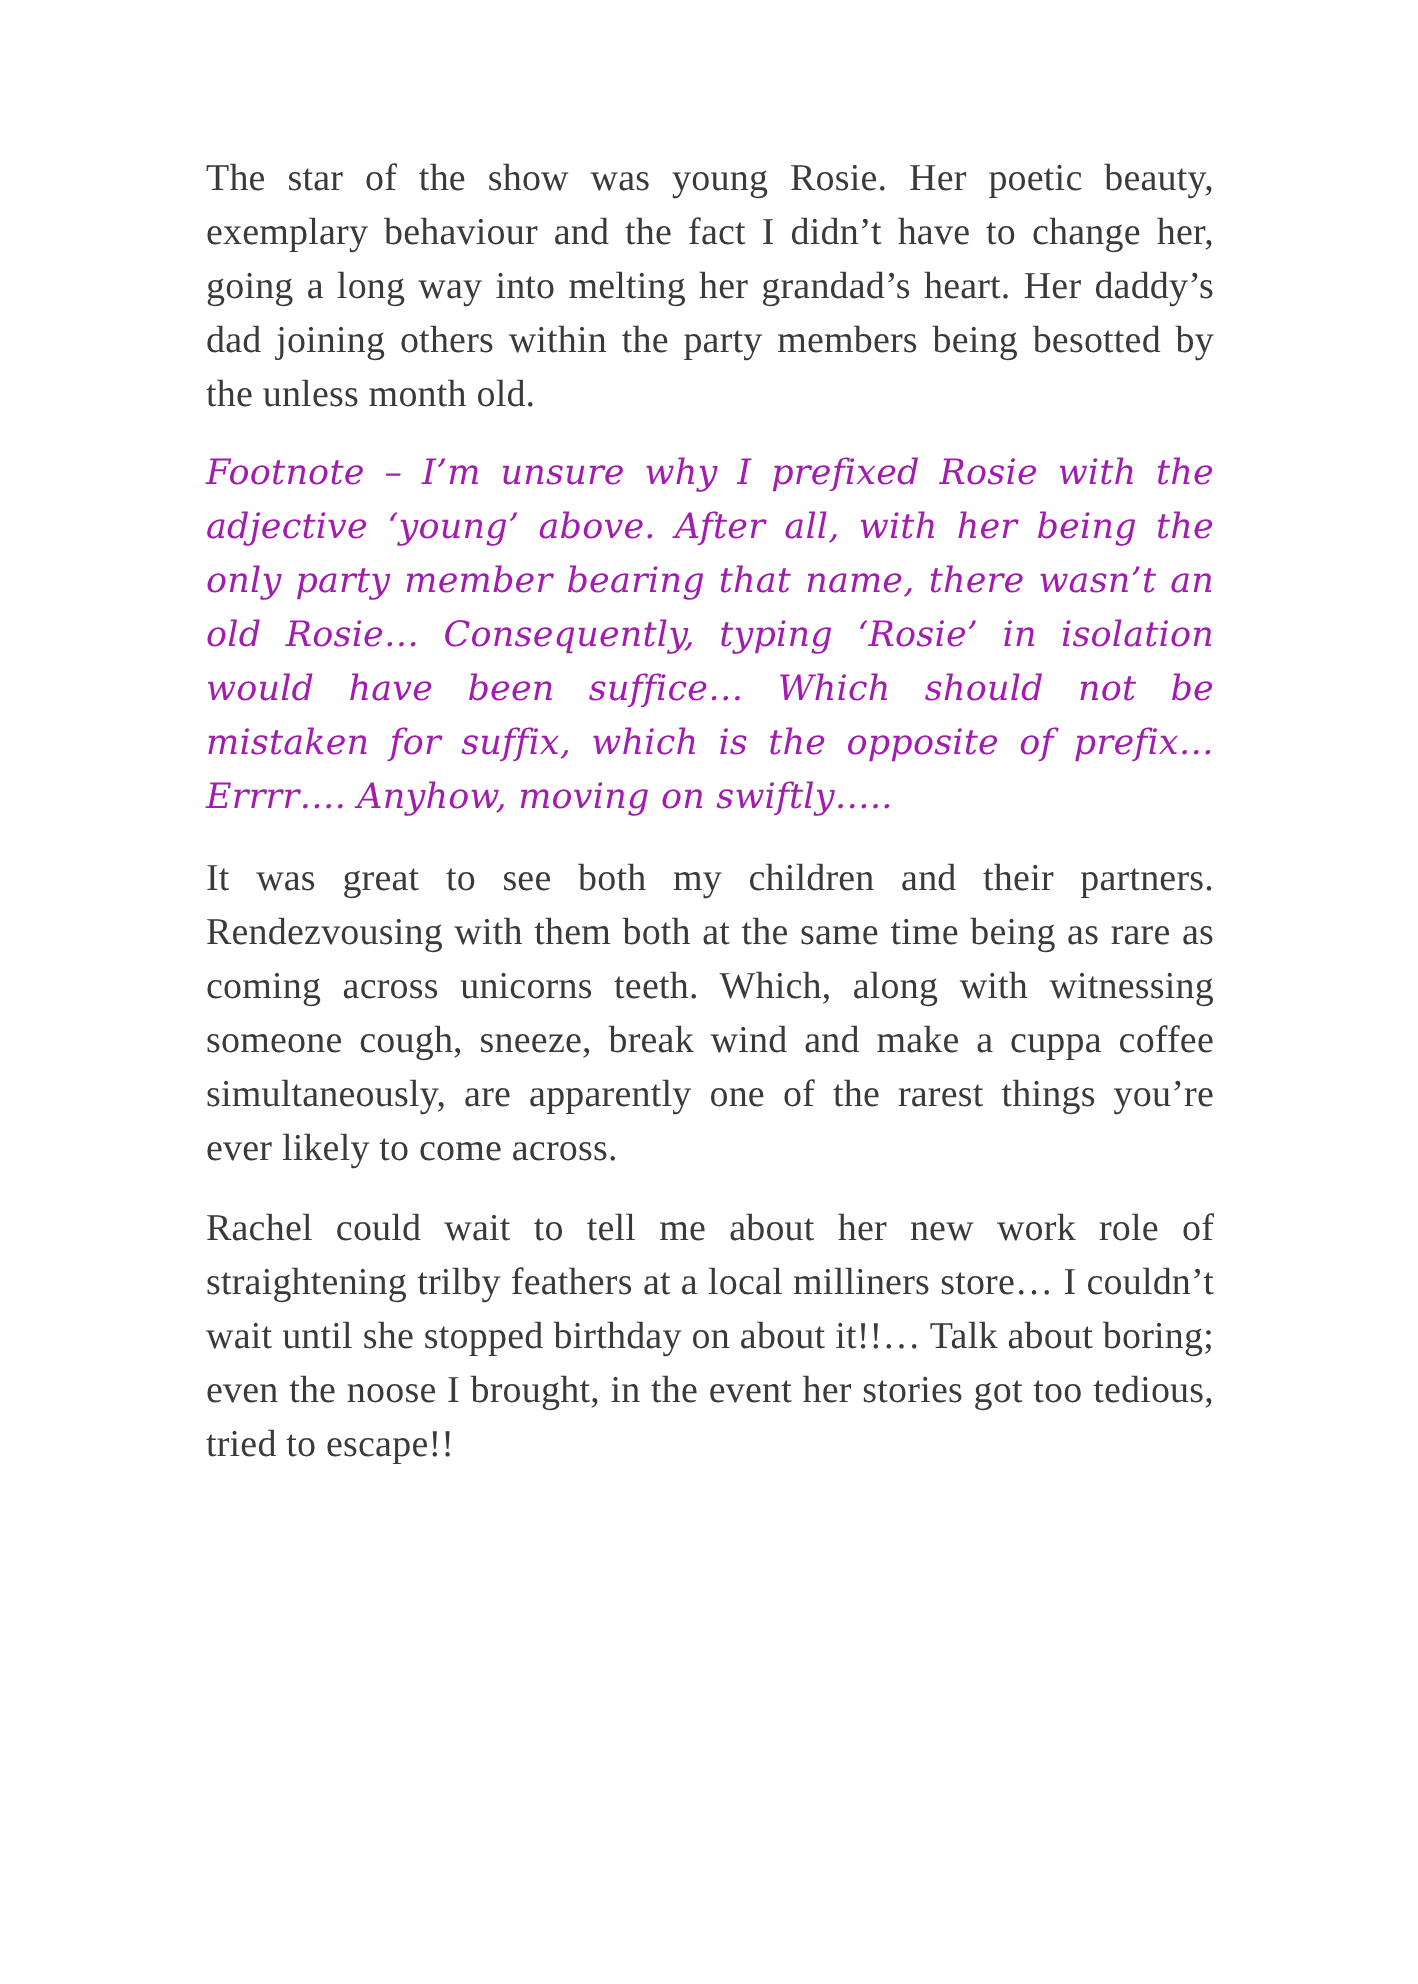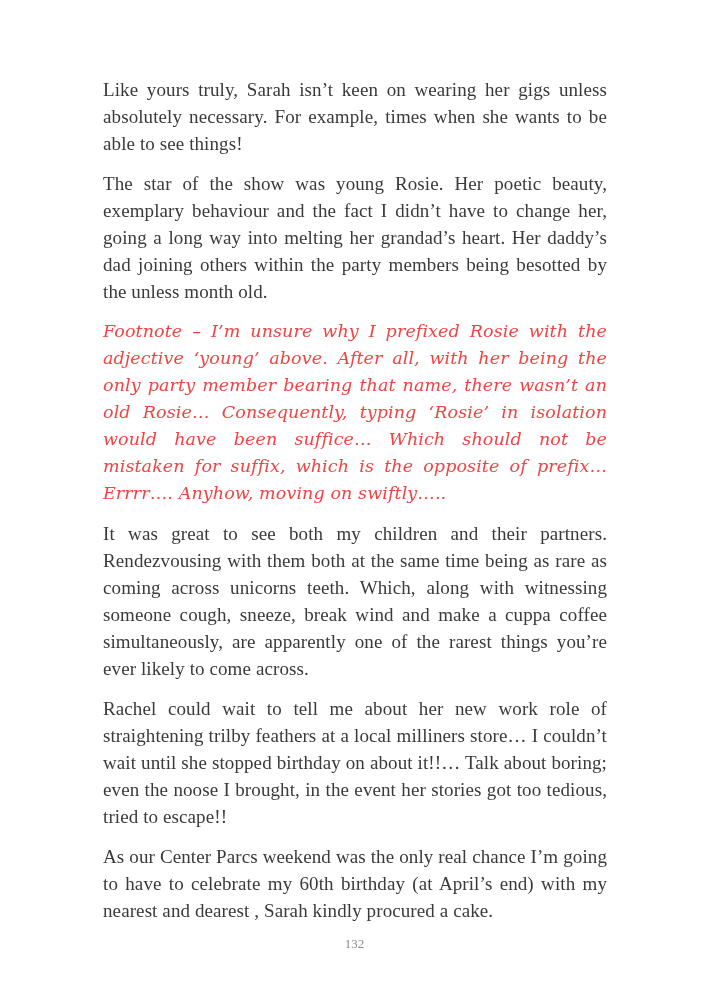--- a/index.html
+++ b/index.html
@@ -25,40 +25,37 @@
     margin: 0 0 13px 0;
     font-size: 19px;
     line-height: 27px;
     color: #3a3a3a;
     text-align: justify;
     letter-spacing: 0.1px;
   }
   .para.footnote {
     font-family: "DejaVu Serif", serif;
     font-style: italic;
-    color: #ef4444;
+    color: #a21caf;
     font-size: 17.5px;
   }
   .page-number {
     position: absolute;
     left: 0;
     top: 936px;
     width: 100%;
     text-align: center;
     font-size: 13px;
     color: #8c8c8c;
     font-family: "Liberation Serif", "DejaVu Serif", serif;
   }
 </style>
 </head>
 <body>
 
 <div class="page">
   <div class="content">
-    <p class="para normal">Like yours truly, Sarah isn’t keen on wearing her gigs unless absolutely necessary. For example, times when she wants to be able to see things!</p>
     <p class="para normal">The star of the show was young Rosie. Her poetic beauty, exemplary behaviour and the fact I didn’t have to change her, going a long way into melting her grandad’s heart. Her daddy’s dad joining others within the party members being besotted by the unless month old.</p>
     <p class="para footnote">Footnote – I’m unsure why I prefixed Rosie with the adjective ‘young’ above. After all, with her being the only party member bearing that name, there wasn’t an old Rosie… Consequently, typing ‘Rosie’ in isolation would have been suffice… Which should not be mistaken for suffix, which is the opposite of prefix… Errrr…. Anyhow, moving on swiftly…..</p>
     <p class="para normal">It was great to see both my children and their partners. Rendezvousing with them both at the same time being as rare as coming across unicorns teeth. Which, along with witnessing someone cough, sneeze, break wind and make a cuppa coffee simultaneously, are apparently one of the rarest things you’re ever likely to come across.</p>
     <p class="para normal">Rachel could wait to tell me about her new work role of straightening trilby feathers at a local milliners store… I couldn’t wait until she stopped birthday on about it!!… Talk about boring; even the noose I brought, in the event her stories got too tedious, tried to escape!!</p>
-    <p class="para normal">As our Center Parcs weekend was the only real chance I’m going to have to celebrate my 60th birthday (at April’s end) with my nearest and dearest , Sarah kindly procured a cake.</p>
   </div>
-  <div class="page-number">132</div>
 </div>
 
 </body></html>

